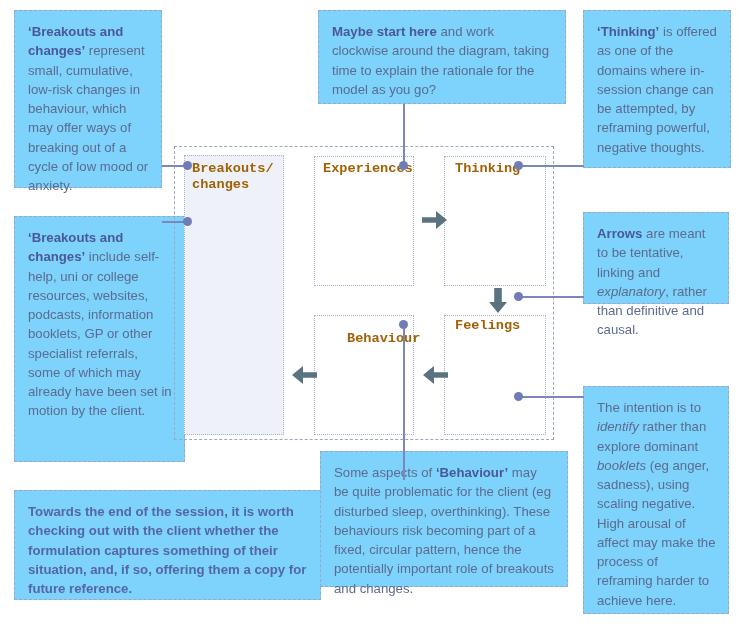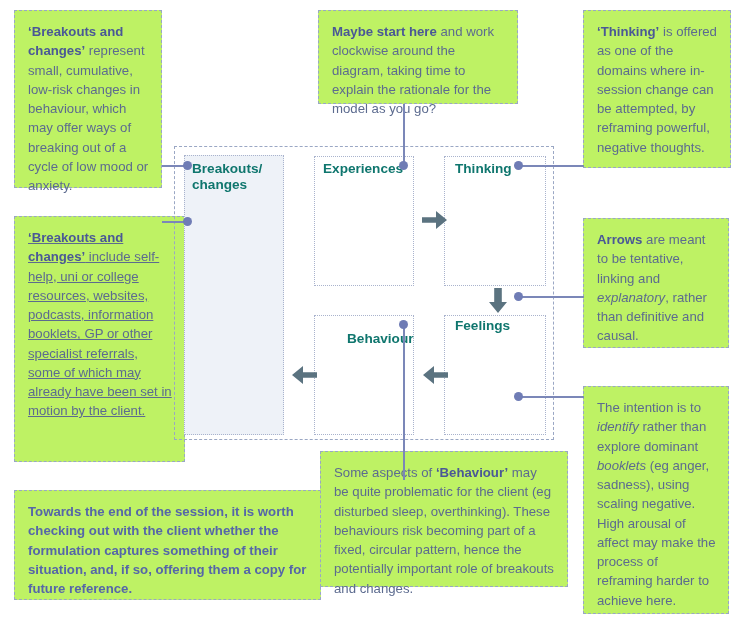--- a/index.html
+++ b/index.html
@@ -12,21 +12,21 @@
     height: 635px;
     position: relative;
     font-family: "Liberation Sans", sans-serif;
     overflow: hidden;
   }
 
   
   .note {
     position: absolute;
     box-sizing: border-box;
-    background: #bef264;
+    background: #7dd3fc;
     border: 1.5px dashed #9aa7c4;
     color: #5c6b8f;
     font-size: 13.2px;
     line-height: 1.46;
     padding: 11px 12px 11px 13px;
     font-family: "Liberation Sans", sans-serif;
   }
   .note b, .note strong {
     color: #4a5896;
     font-weight: bold;
@@ -34,26 +34,26 @@
   .note i, .note em {
     font-style: italic;
   }
   .note.all-bold {
     color: #5566a8;
     font-weight: bold;
   }
 
   
   #note-breakouts-top   { left: 14px;  top: 10px;  width: 148px; height: 178px; }
-  #note-breakouts-list  { left: 14px;  top: 216px; width: 171px; height: 246px; text-decoration: underline; }
+  #note-breakouts-list  { left: 14px;  top: 216px; width: 171px; height: 246px; }
   #note-session-end     { left: 14px;  top: 490px; width: 307px; height: 110px; }
-  #note-start-here      { left: 318px; top: 10px;  width: 200px; height: 94px;  }
+  #note-start-here      { left: 318px; top: 10px;  width: 248px; height: 94px;  }
   #note-behaviour       { left: 320px; top: 451px; width: 248px; height: 136px; }
   #note-thinking        { left: 583px; top: 10px;  width: 148px; height: 158px; }
-  #note-arrows          { left: 583px; top: 218px; width: 146px; height: 130px; }
+  #note-arrows          { left: 583px; top: 212px; width: 146px; height: 92px; }
   #note-emotions        { left: 583px; top: 386px; width: 146px; height: 228px; }
 
   
   #diagram-outer {
     position: absolute;
     left: 174px;
     top: 146px;
     width: 380px;
     height: 294px;
     box-sizing: border-box;
@@ -62,24 +62,24 @@
   }
   .dgm-box {
     position: absolute;
     box-sizing: border-box;
     border: 1.3px dotted #a9b3cd;
     background: #ffffff;
   }
   .dgm-box.filled { background: #eef2f8; }
   .dgm-label {
     position: absolute;
-    font-family: Liberation Sans, sans-serif;
+    font-family: Liberation Mono, monospace;
     font-weight: bold;
     font-size: 13.6px;
-    color: #0f766e;
+    color: #a16207;
     line-height: 1.18;
     white-space: pre-line;
   }
 
   #box-breakouts { left: 184px; top: 155px; width: 100px; height: 280px; }
   #box-experiences { left: 314px; top: 156px; width: 100px; height: 130px; }
   #box-thinking   { left: 444px; top: 156px; width: 102px; height: 130px; }
   #box-behaviour  { left: 314px; top: 315px; width: 100px; height: 120px; }
   #box-feelings   { left: 444px; top: 315px; width: 102px; height: 120px; }
 

